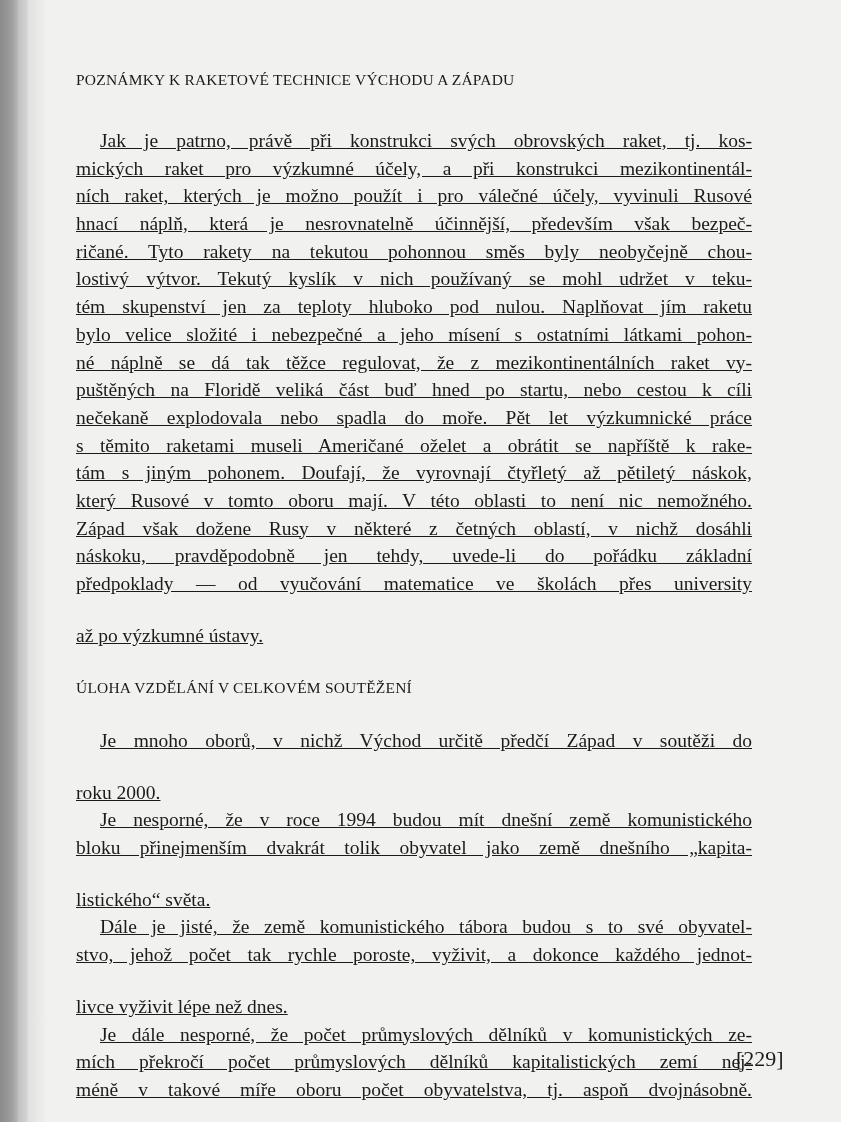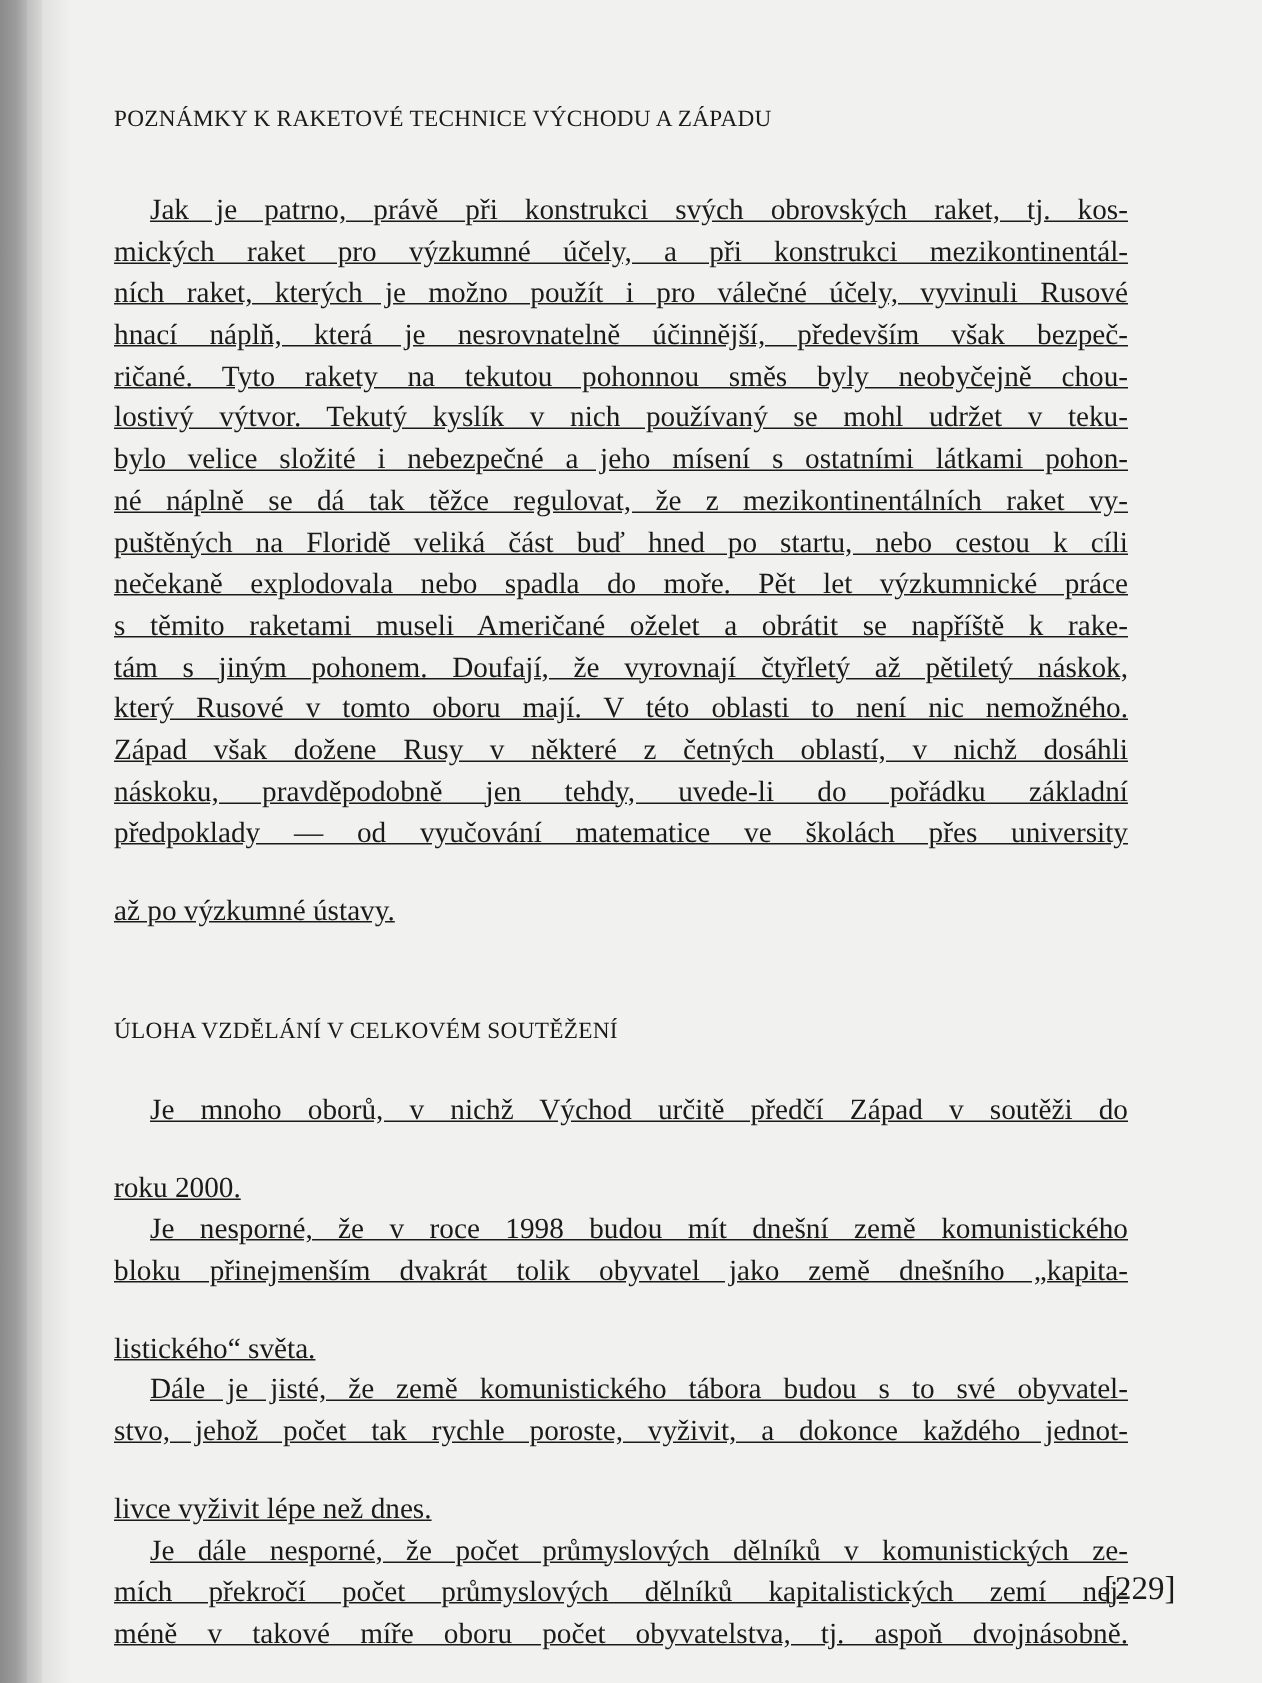--- a/index.html
+++ b/index.html
@@ -57,40 +57,41 @@
 
   <div class="heading h1">POZNÁMKY K RAKETOVÉ TECHNICE VÝCHODU A ZÁPADU</div>
 
   <div class="para-block b1">
     <span class="line indent">Jak je patrno, právě při konstrukci svých obrovských raket, tj. kos-</span>
     <span class="line">mických raket pro výzkumné účely, a při konstrukci mezikontinentál-</span>
     <span class="line">ních raket, kterých je možno použít i pro válečné účely, vyvinuli Rusové</span>
     <span class="line">hnací náplň, která je nesrovnatelně účinnější, především však bezpeč-</span>
     <span class="line">ričané. Tyto rakety na tekutou pohonnou směs byly neobyčejně chou-</span>
     <span class="line">lostivý výtvor. Tekutý kyslík v nich používaný se mohl udržet v teku-</span>
+    <span class="line">tém skupenství jen za teploty hluboko pod nulou. Naplňovat jím raketu</span>
     <span class="line">bylo velice složité i nebezpečné a jeho mísení s ostatními látkami pohon-</span>
     <span class="line">né náplně se dá tak těžce regulovat, že z mezikontinentálních raket vy-</span>
     <span class="line">puštěných na Floridě veliká část buď hned po startu, nebo cestou k cíli</span>
     <span class="line">nečekaně explodovala nebo spadla do moře. Pět let výzkumnické práce</span>
     <span class="line">s těmito raketami museli Američané oželet a obrátit se napříště k rake-</span>
     <span class="line">tám s jiným pohonem. Doufají, že vyrovnají čtyřletý až pětiletý náskok,</span>
     <span class="line">který Rusové v tomto oboru mají. V této oblasti to není nic nemožného.</span>
     <span class="line">Západ však dožene Rusy v některé z četných oblastí, v nichž dosáhli</span>
     <span class="line">náskoku, pravděpodobně jen tehdy, uvede-li do pořádku základní</span>
     <span class="line">předpoklady — od vyučování matematice ve školách přes university</span>
     <span class="line last">až po výzkumné ústavy.</span>
   </div>
 
   <div class="heading h2">ÚLOHA VZDĚLÁNÍ V CELKOVÉM SOUTĚŽENÍ</div>
 
   <div class="para-block b2">
     <span class="line indent">Je mnoho oborů, v nichž Východ určitě předčí Západ v soutěži do</span>
     <span class="line last">roku 2000.</span>
 
-    <span class="line indent">Je nesporné, že v roce 1998 budou mít dnešní země komunistického</span>
+    <span class="line indent">Je nesporné, že v roce 1994 budou mít dnešní země komunistického</span>
     <span class="line">bloku přinejmenším dvakrát tolik obyvatel jako země dnešního „kapita-</span>
     <span class="line last">listického“ světa.</span>
 
     <span class="line indent">Dále je jisté, že země komunistického tábora budou s to své obyvatel-</span>
     <span class="line">stvo, jehož počet tak rychle poroste, vyživit, a dokonce každého jednot-</span>
     <span class="line last">livce vyživit lépe než dnes.</span>
 
     <span class="line indent">Je dále nesporné, že počet průmyslových dělníků v komunistických ze-</span>
     <span class="line">mích překročí počet průmyslových dělníků kapitalistických zemí nej-</span>
     <span class="line">méně v takové míře oboru počet obyvatelstva, tj. aspoň dvojnásobně.</span>

